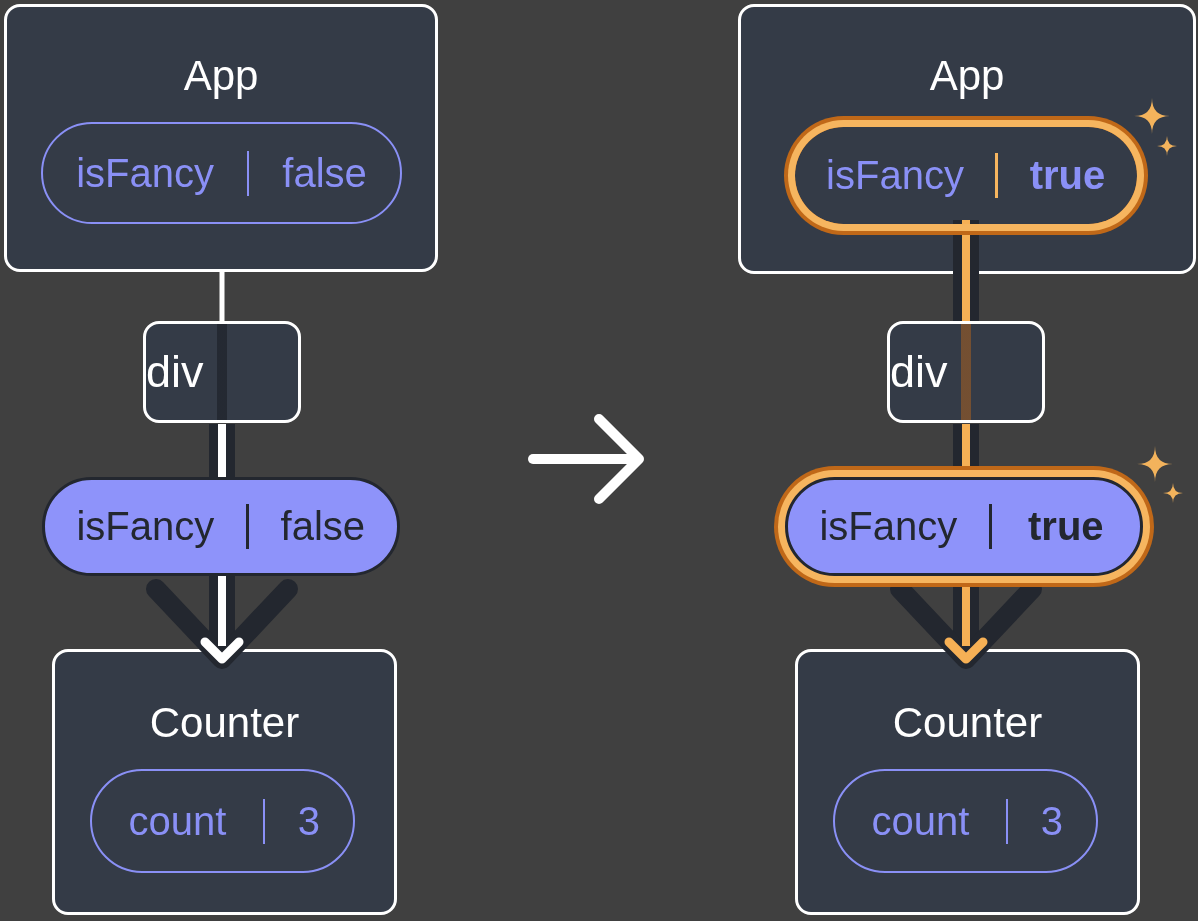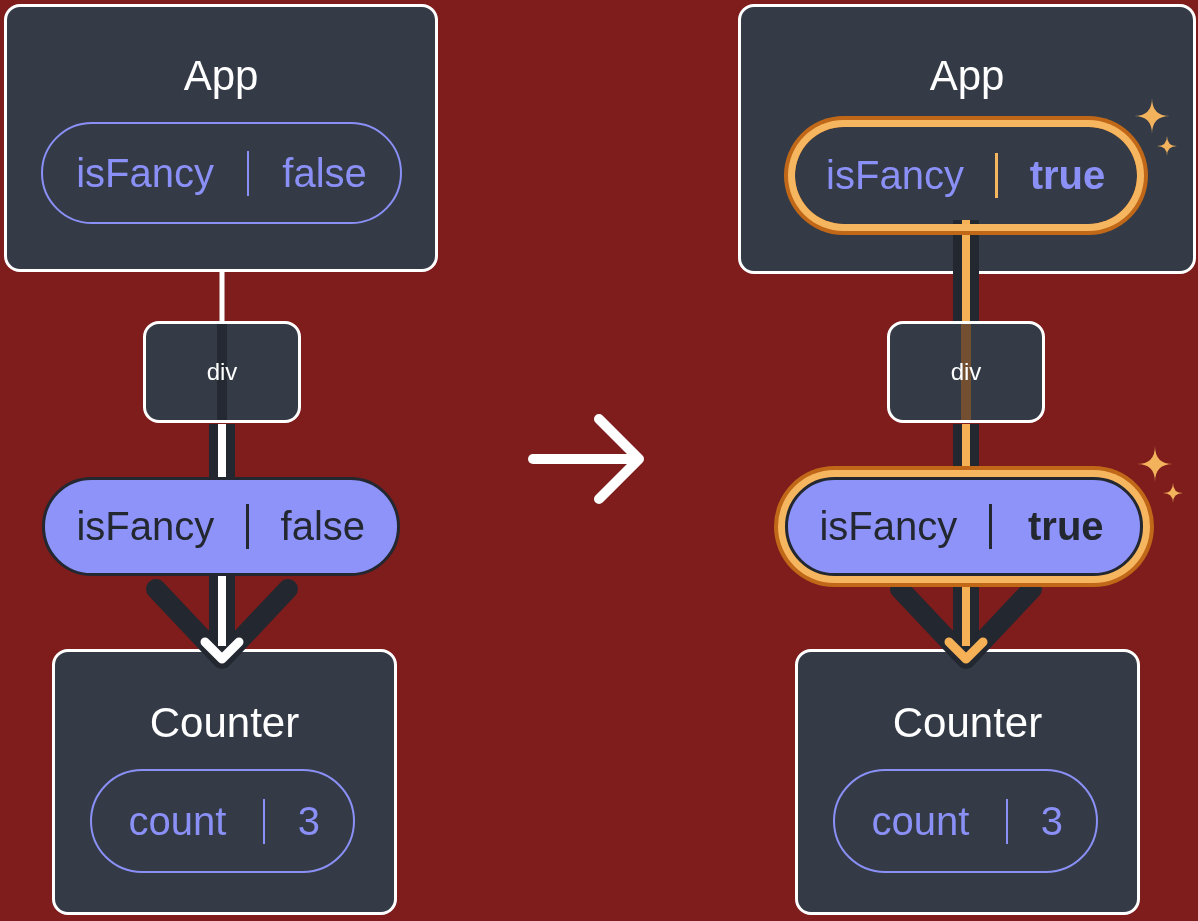--- a/index.html
+++ b/index.html
@@ -1,30 +1,30 @@
 <!DOCTYPE html>
 <html><head>
 <meta charset="utf-8">
 <style>
   html,body{margin:0;padding:0;background:#4D6167;}
   .canvas{
     position:relative;width:1198px;height:921px;overflow:hidden;
-    background:#7f1d1d;
+    background:#404040;
     font-family:"Liberation Sans", sans-serif;
     -webkit-font-smoothing:antialiased;
   }
   
   .box{
     position:absolute;box-sizing:border-box;
     background:#343B47;border:3px solid #FFFFFF;border-radius:16px;
     z-index:1;
   }
   .div-node{
-    display:flex;align-items:center;justify-content:center;
-    color:#FFFFFF;font-size:24px;font-weight:500;
+    display:flex;align-items:center;justify-content:flex-start;
+    color:#FFFFFF;font-size:45px;font-weight:500;
   }
   .div-node.stripe-dark{
     background:
       linear-gradient(90deg, rgba(0,0,0,0) calc(50% - 5px), rgba(23,26,33,.55) calc(50% - 5px), rgba(23,26,33,.55) calc(50% + 5px), rgba(0,0,0,0) calc(50% + 5px)),
       #343B47;
   }
   .div-node.stripe-orange{
     background:
       linear-gradient(90deg, rgba(0,0,0,0) calc(50% - 5px), rgba(193,104,24,.45) calc(50% - 5px), rgba(193,104,24,.45) calc(50% + 5px), rgba(0,0,0,0) calc(50% + 5px)),
       #343B47;

